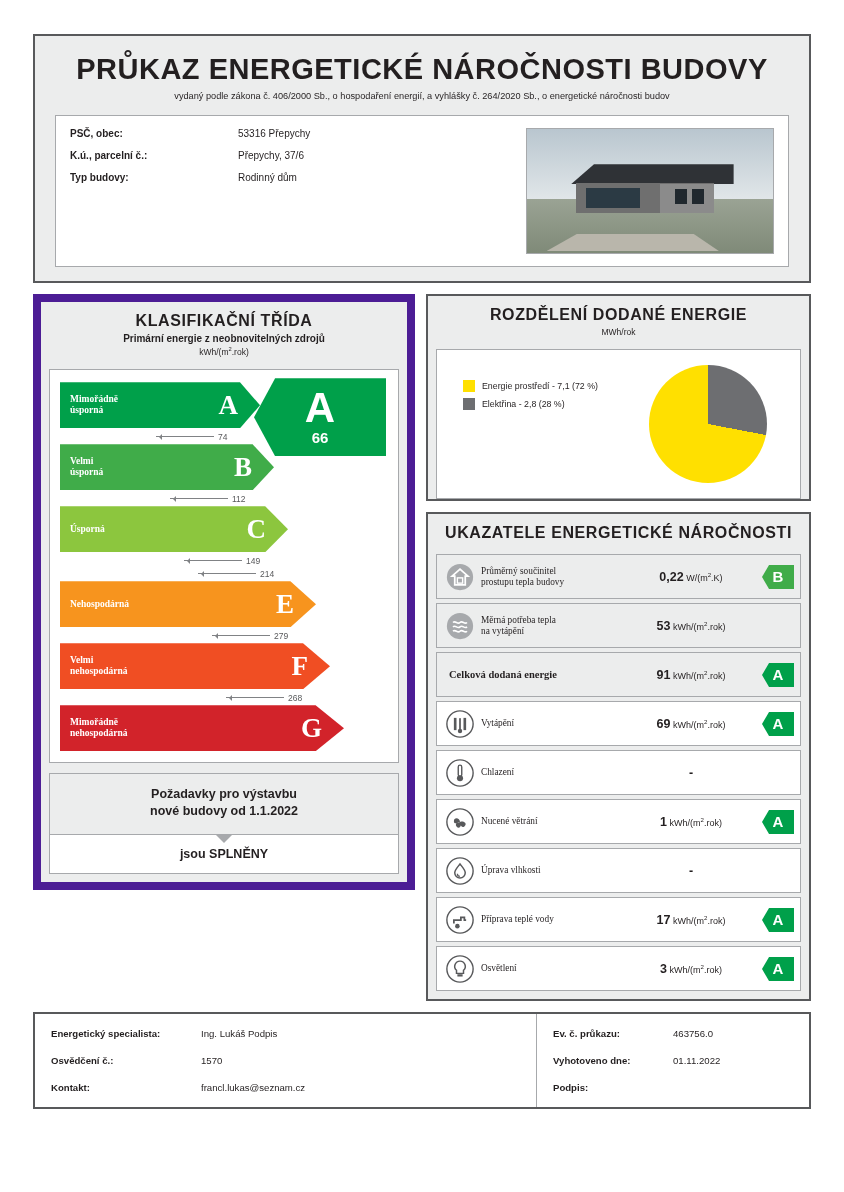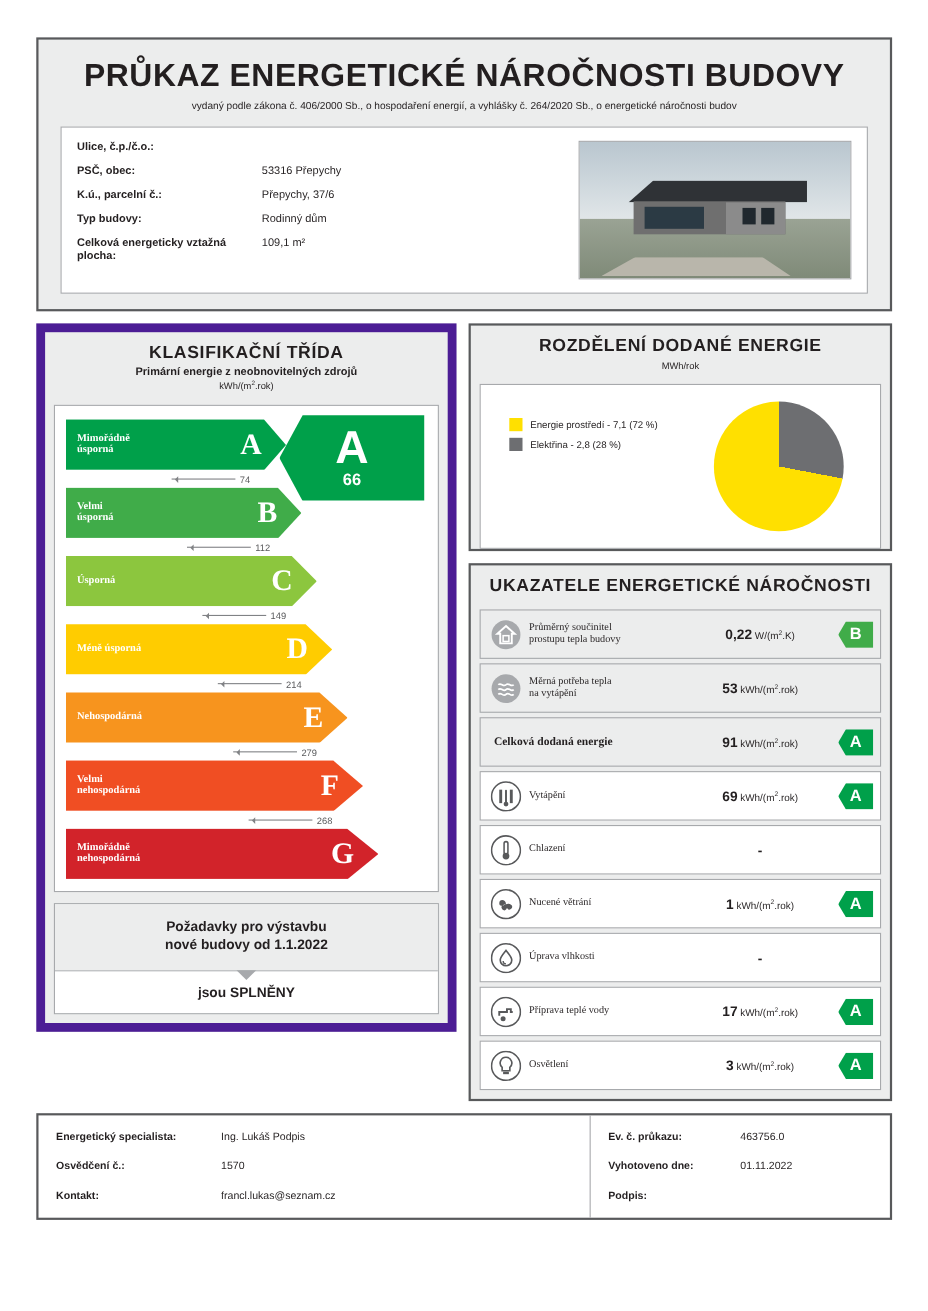--- a/index.html
+++ b/index.html
@@ -132,38 +132,30 @@
 
 <div class="page">
 
   <div class="hdr">
     <h1>PRŮKAZ ENERGETICKÉ NÁROČNOSTI BUDOVY</h1>
     <div class="sub">vydaný podle zákona č. 406/2000 Sb., o hospodaření energií, a vyhlášky č. 264/2020 Sb., o energetické náročnosti budov</div>
 
     <div class="idblock">
       <div class="idleft">
         <div class="idrow">
-          <span class="idlabel">Ulice, č.p./č.o.:</span>
-          <span class="idval"></span>
-        </div>
-        <div class="idrow">
           <span class="idlabel">PSČ, obec:</span>
           <span class="idval">53316 Přepychy</span>
         </div>
         <div class="idrow">
           <span class="idlabel">K.ú., parcelní č.:</span>
           <span class="idval">Přepychy, 37/6</span>
         </div>
         <div class="idrow">
           <span class="idlabel">Typ budovy:</span>
           <span class="idval">Rodinný dům</span>
-        </div>
-        <div class="idrow">
-          <span class="idlabel">Celková energeticky vztažná plocha:</span>
-          <span class="idval">109,1 m²</span>
         </div>
       </div>
       <div class="idphoto">
         <div class="ph-sky"></div>
         <div class="ph-ground"></div>
         <div class="ph-drive"></div>
         <div class="ph-roof"></div>
         <div class="ph-wall"></div>
         <div class="ph-wall2"></div>
         <div class="ph-glass"></div>
@@ -207,26 +199,20 @@
           <div class="thresh" style="padding-left:110px"><span class="arr"></span><span>112</span></div>
 
           <div class="scale-row">
             <div class="band" style="width:228px;background:#8cc63e;clip-path:polygon(0 0,90% 0,100% 50%,90% 100%,0 100%);">
               <div class="lab">Úsporná</div>
               <div class="letter">C</div>
             </div>
           </div>
           <div class="thresh" style="padding-left:124px"><span class="arr"></span><span>149</span></div>
 
-          <div class="scale-row">
-            <div class="band" style="width:242px;background:#ffcc00;clip-path:polygon(0 0,90% 0,100% 50%,90% 100%,0 100%);">
-              <div class="lab">Méně úsporná</div>
-              <div class="letter">D</div>
-            </div>
-          </div>
           <div class="thresh" style="padding-left:138px"><span class="arr"></span><span>214</span></div>
 
           <div class="scale-row">
             <div class="band" style="width:256px;background:#f7941e;clip-path:polygon(0 0,90% 0,100% 50%,90% 100%,0 100%);">
               <div class="lab">Nehospodárná</div>
               <div class="letter">E</div>
             </div>
           </div>
           <div class="thresh" style="padding-left:152px"><span class="arr"></span><span>279</span></div>
 

